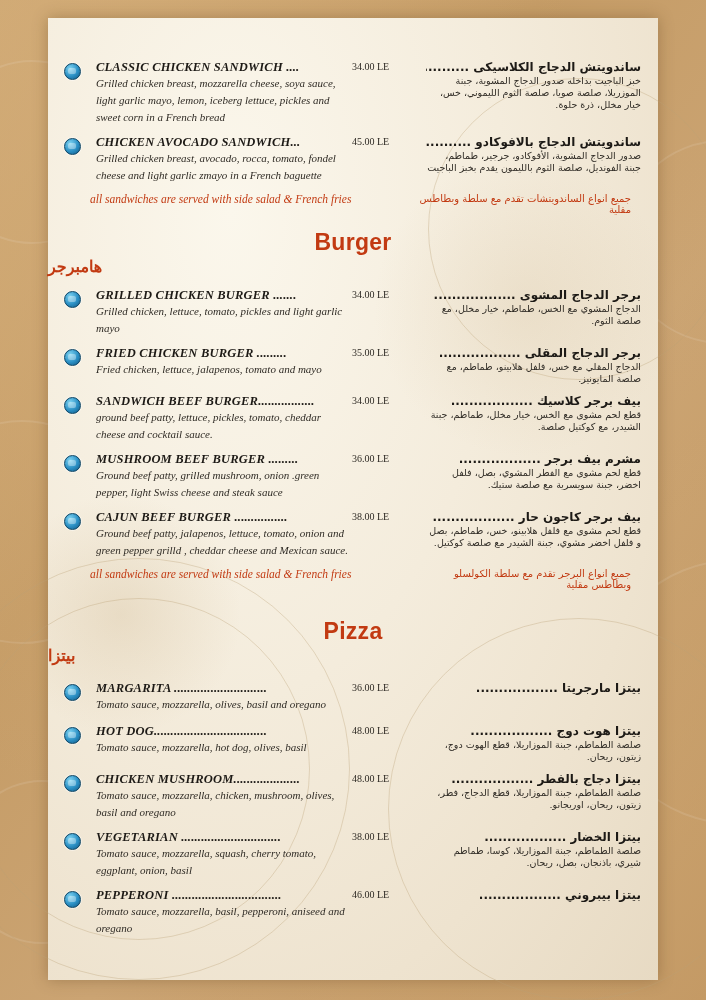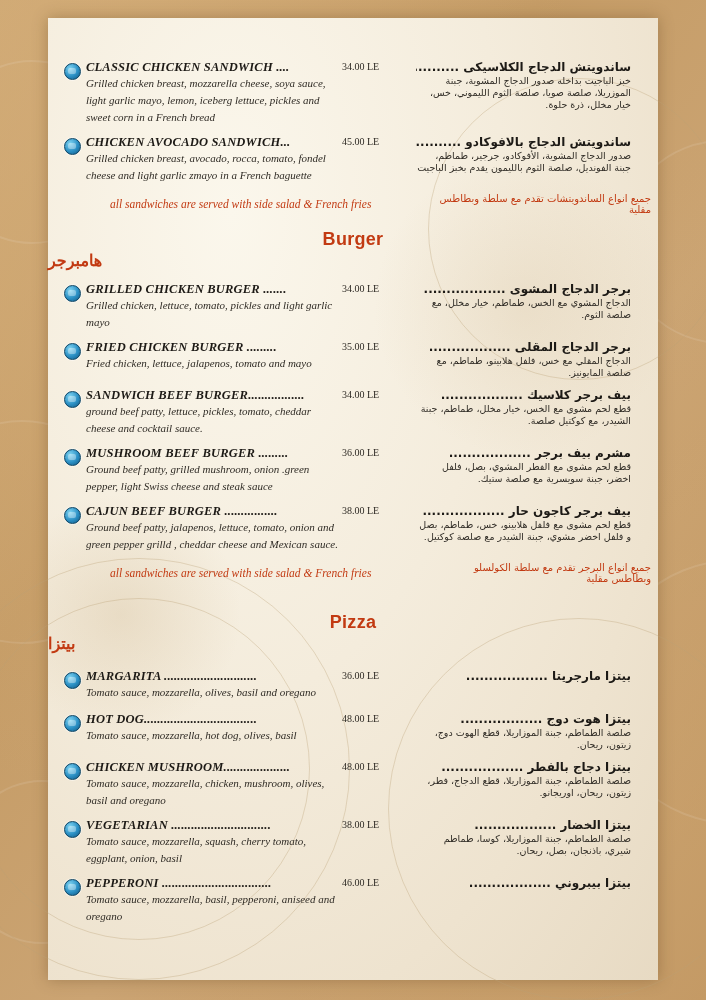--- a/index.html
+++ b/index.html
@@ -58,38 +58,38 @@
     position: absolute;
     left: 0; top: 0;
     width: 610px;
     height: 962px;
   }
 
   .section-title {
     text-align: center;
     color: #c23a12;
     font-family: "Liberation Sans", sans-serif;
-    font-size: 18px;
+    font-size: 23px;
     letter-spacing: .3px;
     margin: 0;
   }
   .section-title-ar {
     text-align: left;
     color: #c23a12;
     font-family: Liberation Sans, sans-serif;
     font-size: 16px;
     font-weight: bold;
     letter-spacing: 2px;
     margin: 1px 0 0 0;
     direction: rtl;
   }
 
   .item {
     position: relative;
-    padding-left: 38px;
+    padding-left: 48px;
     margin: 0 0 9px 0;
     min-height: 34px;
   }
   .bullet {
     position: absolute;
     left: 16px;
     top: 3px;
     width: 15px;
     height: 15px;
     border-radius: 50%;
@@ -154,23 +154,23 @@
   }
   .desc-ar {
     font-size: 9.5px;
     line-height: 12px;
     color: #2f2b25;
     margin-top: 1px;
   }
 
   .note {
     display: flex;
-    align-items: center;
+    align-items: flex-start;
     margin: 4px 0 0 0;
-    padding-left: 62px;
+    padding-left: 42px;
   }
   .note-en {
     width: 326px;
     font-style: italic;
     font-size: 11.5px;
     color: #c23a12;
   }
   .note-ar {
     width: 215px;
     direction: rtl;

